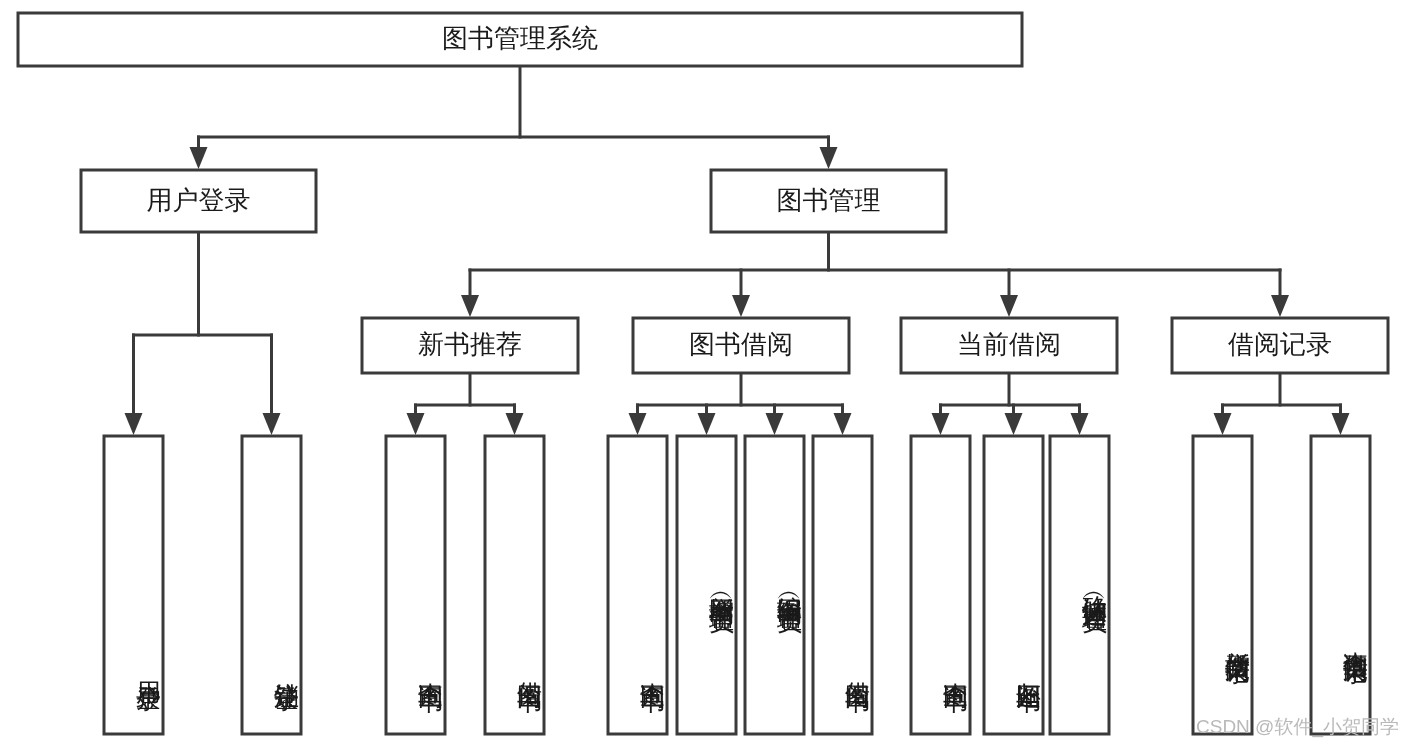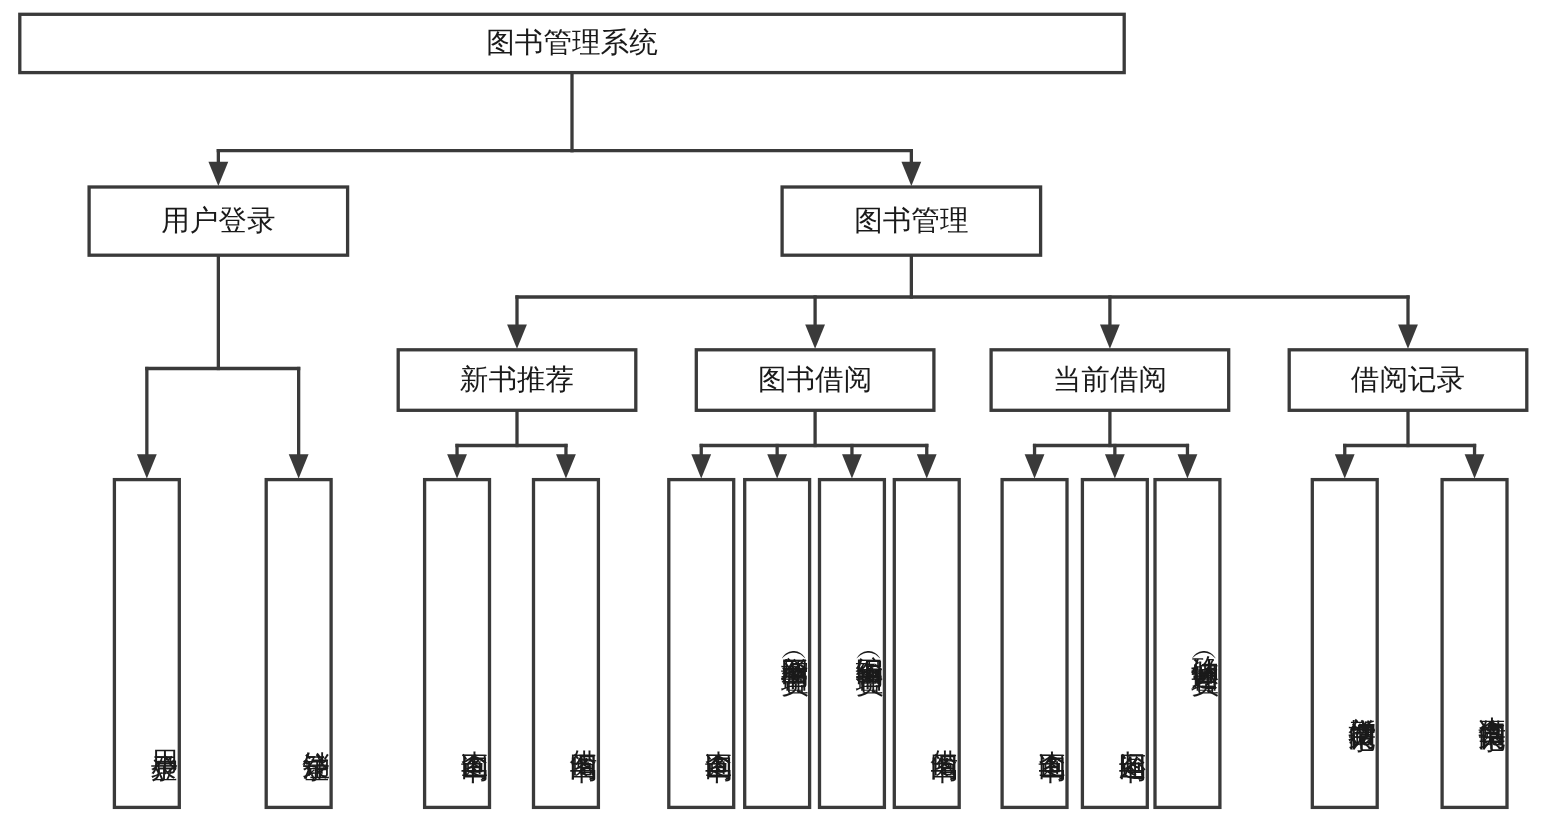--- a/index.html
+++ b/index.html
@@ -172,13 +172,14 @@
       <div class="leaf-label-v" style="left: 608px; top: 446px; width: 59px; height: 278px; justify-content: center; padding-top: 81px;">查询图书</div>
       <div class="leaf-label-v" style="left: 677px; top: 446px; width: 59px; height: 278px;">新增图书（管理员）</div>
       <div class="leaf-label-v" style="left: 745px; top: 446px; width: 59px; height: 278px;">编辑图书（管理员）</div>
       <div class="leaf-label-v" style="left: 813px; top: 446px; width: 59px; height: 278px; justify-content: center; padding-top: 81px;">借阅图书</div>
       <div class="leaf-label-v" style="left: 911px; top: 446px; width: 59px; height: 278px; justify-content: center; padding-top: 81px;">查询图书</div>
       <div class="leaf-label-v" style="left: 984px; top: 446px; width: 59px; height: 278px; justify-content: center; padding-top: 81px;">归还图书</div>
       <div class="leaf-label-v" style="left: 1050px; top: 446px; width: 59px; height: 278px;">确认归还（管理员）</div>
       <div class="leaf-label-v" style="left: 1193px; top: 446px; width: 59px; height: 278px; justify-content: center; padding-top: 52px;">新增借阅记录</div>
       <div class="leaf-label-v" style="left: 1311px; top: 446px; width: 59px; height: 278px; justify-content: center; padding-top: 52px;">查询借阅记录</div>
     </div>
+  <div class="watermark" style="left: 1196px; top: 714px;">CSDN @软件_小贺同学</div>
 </div>
 
 </body></html>

